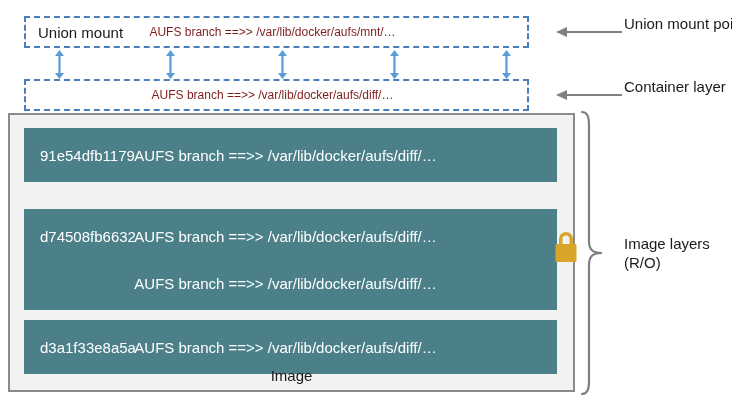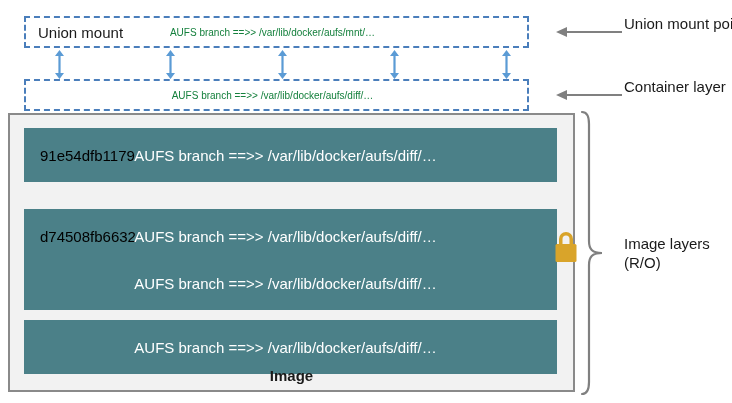--- a/index.html
+++ b/index.html
@@ -40,22 +40,22 @@
     left: 12px;
     font-size: 15px;
     color: #1a1a1a;
     white-space: nowrap;
   }
   .row-path {
     position: absolute;
     left: 0;
     right: 8px;
     text-align: center;
-    font-size: 10px;
-    color: #15803d;
+    font-size: 12px;
+    color: #7f1d1d;
     white-space: nowrap;
   }
 
   
   .bi-arrow {
     position: absolute;
     top: 50px;
     width: 11px;
     height: 29px;
   }
@@ -77,41 +77,40 @@
     width: 533px;
     height: 54px;
     background: #4B8088;
     display: flex;
     align-items: center;
   }
   .layer-id {
     position: absolute;
     left: 16px;
     font-size: 15px;
-    color: #000000;
+    color: #ffffff;
     white-space: nowrap;
   }
   .layer-path {
     position: absolute;
     left: 0;
     right: 10px;
     text-align: center;
     font-size: 15px;
     color: #ffffff;
     white-space: nowrap;
   }
   #image-caption {
     position: absolute;
     left: 0;
     right: 0;
     bottom: 6px;
     text-align: center;
     font-size: 15px;
     color: #1a1a1a;
-    font-weight: bold;
   }
 
   
   #lock-icon {
     position: absolute;
     left: 550px;
     top: 228px;
     width: 32px;
     height: 40px;
   }
@@ -196,20 +195,21 @@
     <div class="layer-bar" style="top:94px">
       <span class="layer-id">d74508fb6632</span>
       <span class="layer-path">AUFS branch ==&gt;&gt; /var/lib/docker/aufs/diff/…</span>
     </div>
 
     <div class="layer-bar" style="top:141px">
       <span class="layer-path">AUFS branch ==&gt;&gt; /var/lib/docker/aufs/diff/…</span>
     </div>
 
     <div class="layer-bar" style="top:205px">
+      <span class="layer-id">d3a1f33e8a5a</span>
       <span class="layer-path">AUFS branch ==&gt;&gt; /var/lib/docker/aufs/diff/…</span>
     </div>
 
     <div id="image-caption">Image</div>
   </div>
 
   <div id="lock-icon">
     <svg width="32" height="40" viewBox="0 0 32 40">
       <path d="M9 17 L9 11 a7 7 0 0 1 14 0 L23 17 L19.5 17 L19.5 11 a3.5 3.5 0 0 0 -7 0 L12.5 17 Z" fill="#D9A42A"></path>
       <rect x="5.5" y="16" width="21" height="18" rx="1.5" fill="#D9A42A"></rect>

